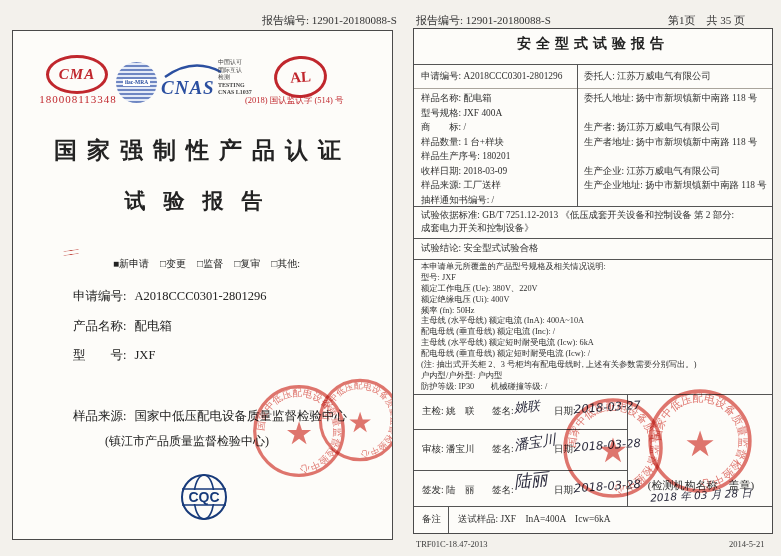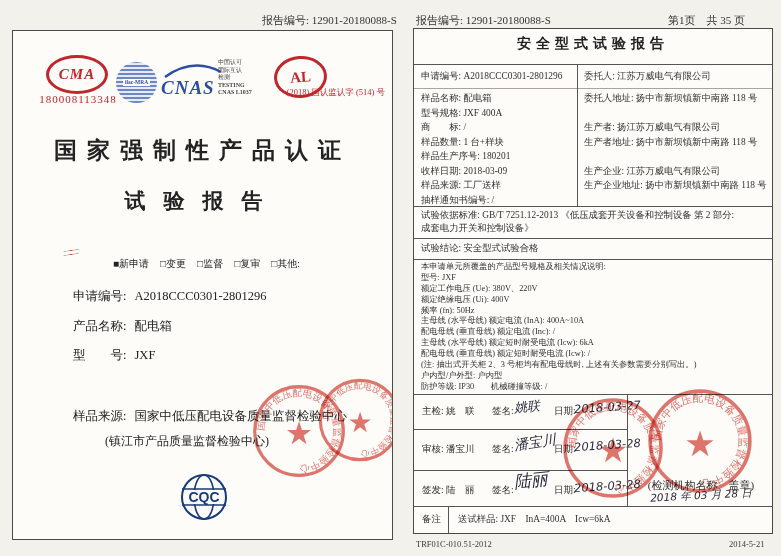--- a/index.html
+++ b/index.html
@@ -67,21 +67,21 @@
     <div>中国认可</div>
     <div>国际互认</div>
     <div>检测</div>
     <div style="font-weight:bold;">TESTING</div>
     <div style="font-weight:bold;">CNAS L1037</div>
   </div>
 
   <div class="abs cal-oval" style="left:261px;top:25px;width:47px;height:36px;">
     <span>AL</span>
   </div>
-  <span class="abs red" style="left:232px;top:56px;width:140px;font-size:8.5px;text-align:right;">(2018) 国认监认字 (514) 号</span>
+  <span class="abs red" style="left:232px;top:64px;width:140px;font-size:8.5px;text-align:left;">(2018) 国认监认字 (514) 号</span>
 
   <div class="abs title1" style="left:0;top:104px;">国家强制性产品认证</div>
   <div class="abs title2" style="left:0;top:156px;">试验报告</div>
 
   <div class="abs squig" style="left:50px;top:219px;">
     <div></div>
       <div></div>
   </div>
 
   <div class="abs chk" style="left:100px;top:222px;">
@@ -221,14 +221,14 @@
     <text font-size="10.5" fill="#d9544c" font-family="Liberation Serif, serif"><textPath href="#arcR2">国家中低压配电设备质量监督检验中心</textPath></text>
     <text x="52" y="66" text-anchor="middle" font-size="34" fill="#d9544c" font-family="DejaVu Sans, sans-serif">★</text>
   </svg>
 
   <div class="hline" style="top:477px;width:100%;"></div>
   <div class="vline" style="left:34px;top:477px;height:27px;"></div>
   <span class="abs r-line" style="left:8px;top:484px;">备注</span>
   <span class="abs r-line" style="left:44px;top:484px;">送试样品: JXF　InA=400A　Icw=6kA</span>
 </div>
 
-<span class="abs ftr" style="left:416px;top:539px;">TRF01C-010.51-2012</span>
+<span class="abs ftr" style="left:416px;top:539px;">TRF01C-18.47-2013</span>
 <span class="abs ftr" style="left:729px;top:539px;">2014-5-21</span>
 
 </body></html>

